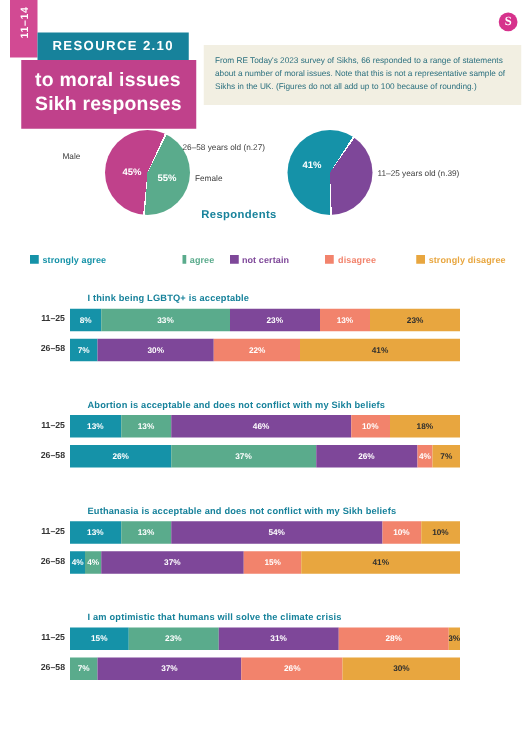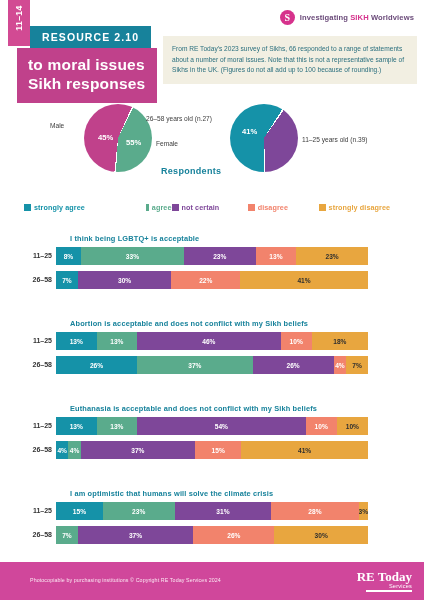--- a/index.html
+++ b/index.html
@@ -64,21 +64,21 @@
   .pie-b { left: 230px; top: 4px; width: 68px; height: 68px;
     background: conic-gradient(from 180deg, #1592a8 0 59%, #ffffff 59% 59.8%, #7e4799 59.8% 99.3%, #ffffff 99.3% 100%); }
   .pie-lab { position:absolute; font-size: 6.6px; color:#3d3d3d; white-space:nowrap; }
   .pie-val { position:absolute; font-size:7.6px; font-weight:bold; color:#ffffff; }
   .respondents {
     position:absolute; left: 161px; top: 66px;
     font-size: 9px; font-weight:bold; color:#17829b; letter-spacing:.3px;
   }
 
   
-  .legend { position:absolute; left: 24px; top: 203px; width: 392px; display:flex; gap:0; }
+  .legend { position:absolute; left: 24px; top: 203px; width: 392px; display:flex; gap:12px; }
   .legend-item { display:flex; align-items:center; gap:3px; }
   .legend-item.i0 { width: 92px; }
   .legend-item.i1 { width: 66px; padding-left: 40px; }
   .legend-item.i2 { width: 86px; }
   .legend-item.i3 { width: 80px; }
   .legend-item.i4 { width: 110px; }
   .sw { width: 7px; height: 7px; display:inline-block; }
   .legend-lab { font-size: 7.2px; font-weight:bold; letter-spacing:.1px; }
 
   
@@ -118,21 +118,20 @@
 <body>
 
 <div class="page">
 
   <div class="age-tab">
     <div class="age-tab-text">11–14</div>
   </div>
 
   <div class="brand">
     <div class="brand-mark">S</div>
-    <div class="brand-text"><span>Investigating </span><span class="hl">SIKH</span><span> Worldviews</span></div>
   </div>
 
   <div class="res-badge">RESOURCE 2.10</div>
 
   <div class="title-box">
     <div class="line">to moral issues</div>
     <div class="line">Sikh responses</div>
   </div>
 
   <div class="note">From RE Today's 2023 survey of Sikhs, 66 responded to a range of statements about a number of moral issues. Note that this is not a representative sample of Sikhs in the UK. (Figures do not all add up to 100 because of rounding.)</div>
@@ -246,22 +245,14 @@
         <div class="rowlab r2">26–58</div>
         <div class="row r2">
           <div class="seg" style="background: rgb(90, 171, 140); width: 7%;">7%</div>
           <div class="seg" style="background: rgb(126, 71, 153); width: 37%;">37%</div>
           <div class="seg" style="background: rgb(242, 131, 108); width: 26%;">26%</div>
           <div class="seg dark" style="background: rgb(232, 166, 63); width: 30%;">30%</div>
         </div>
       </div>
     </div>
 
-  <div class="footer">
-    <div class="footer-text">Photocopiable by purchasing institutions © Copyright RE Today Services 2024</div>
-    <div class="footer-logo">
-      <div class="fl1">RE Today</div>
-      <div class="fl2">Services</div>
-      <span class="footer-rule"></span>
-    </div>
-  </div>
 
 </div>
 
 </body></html>

